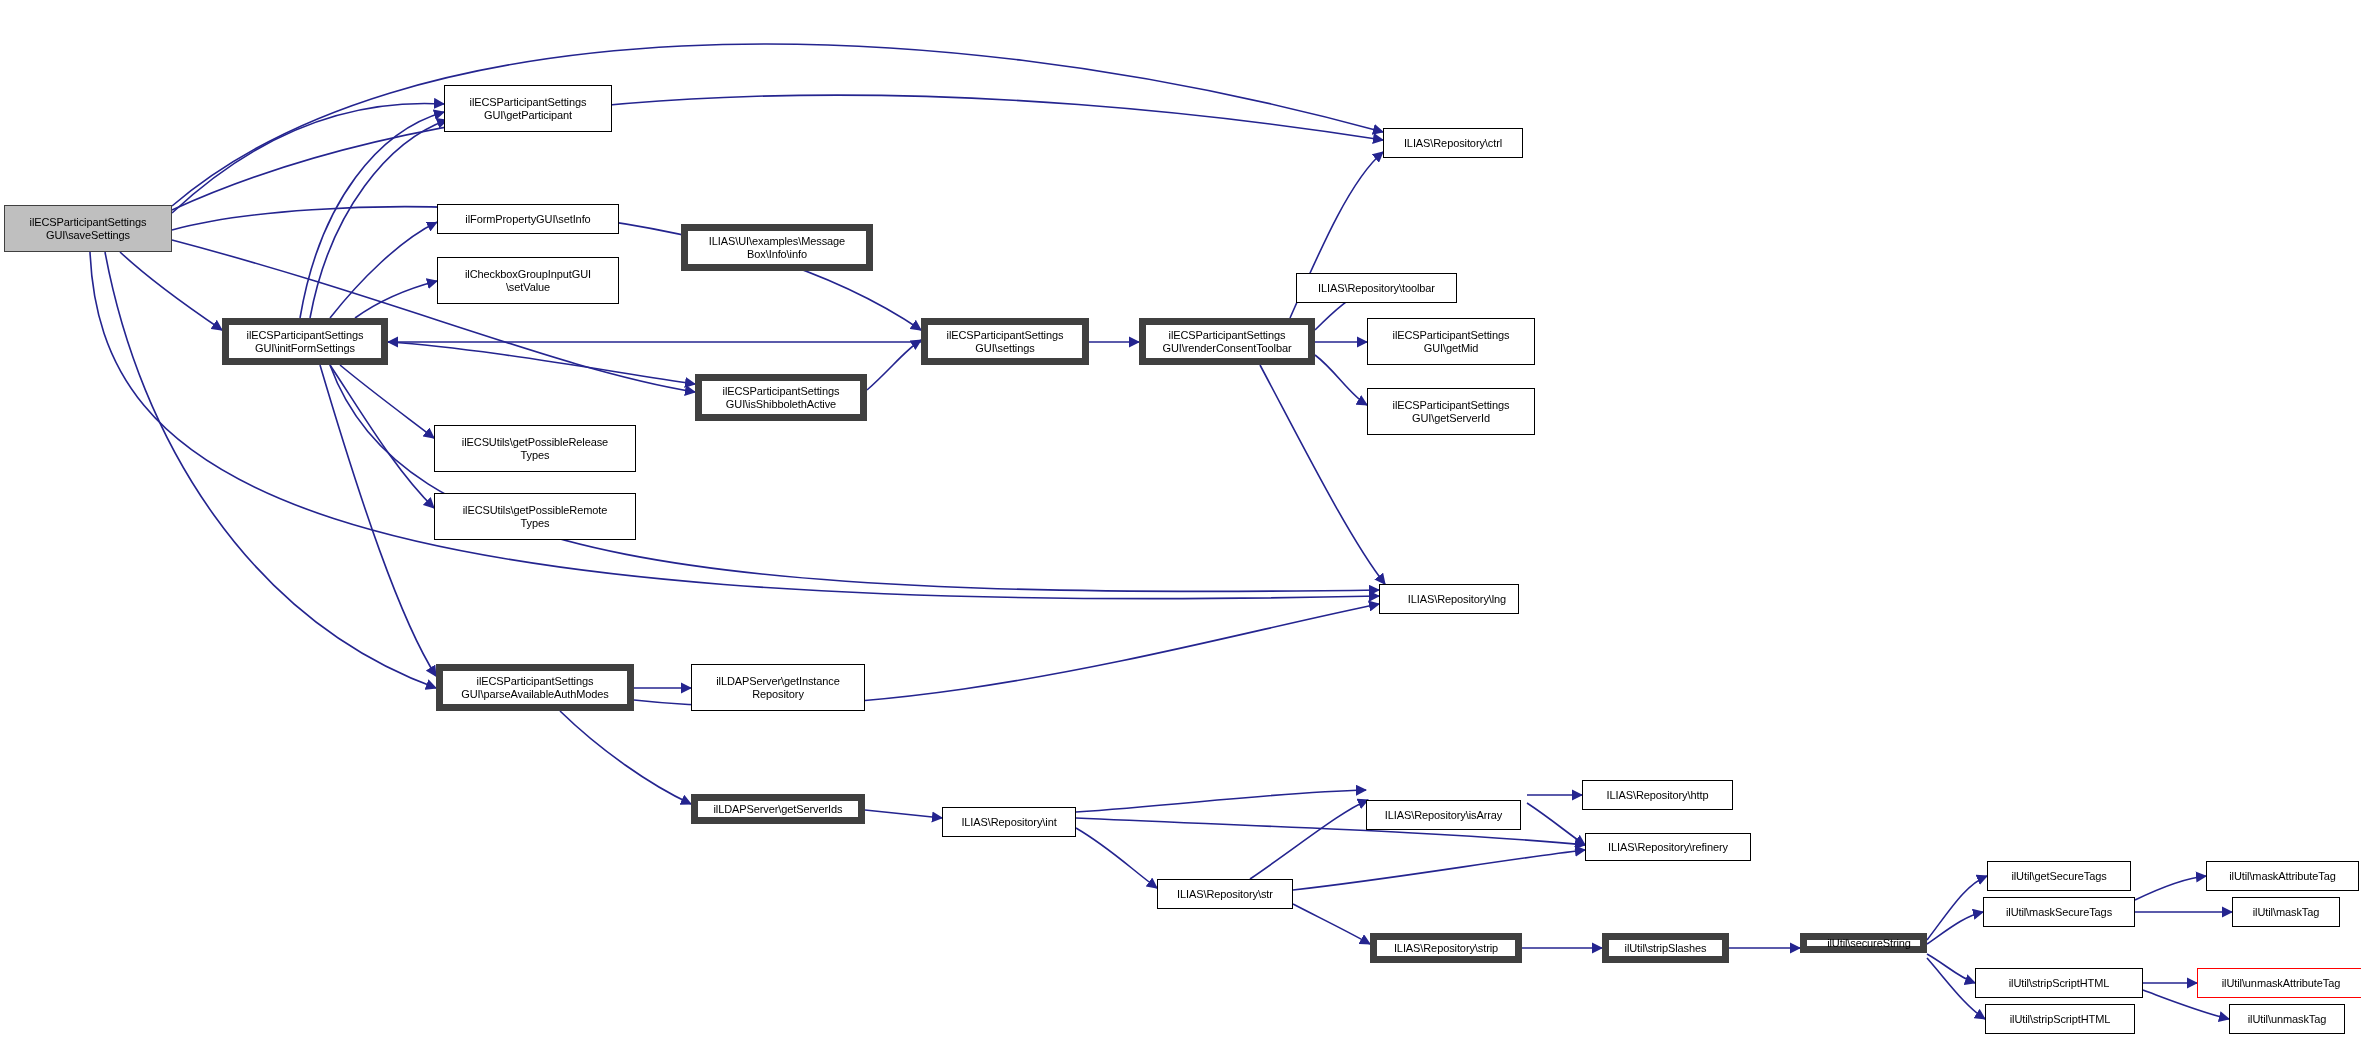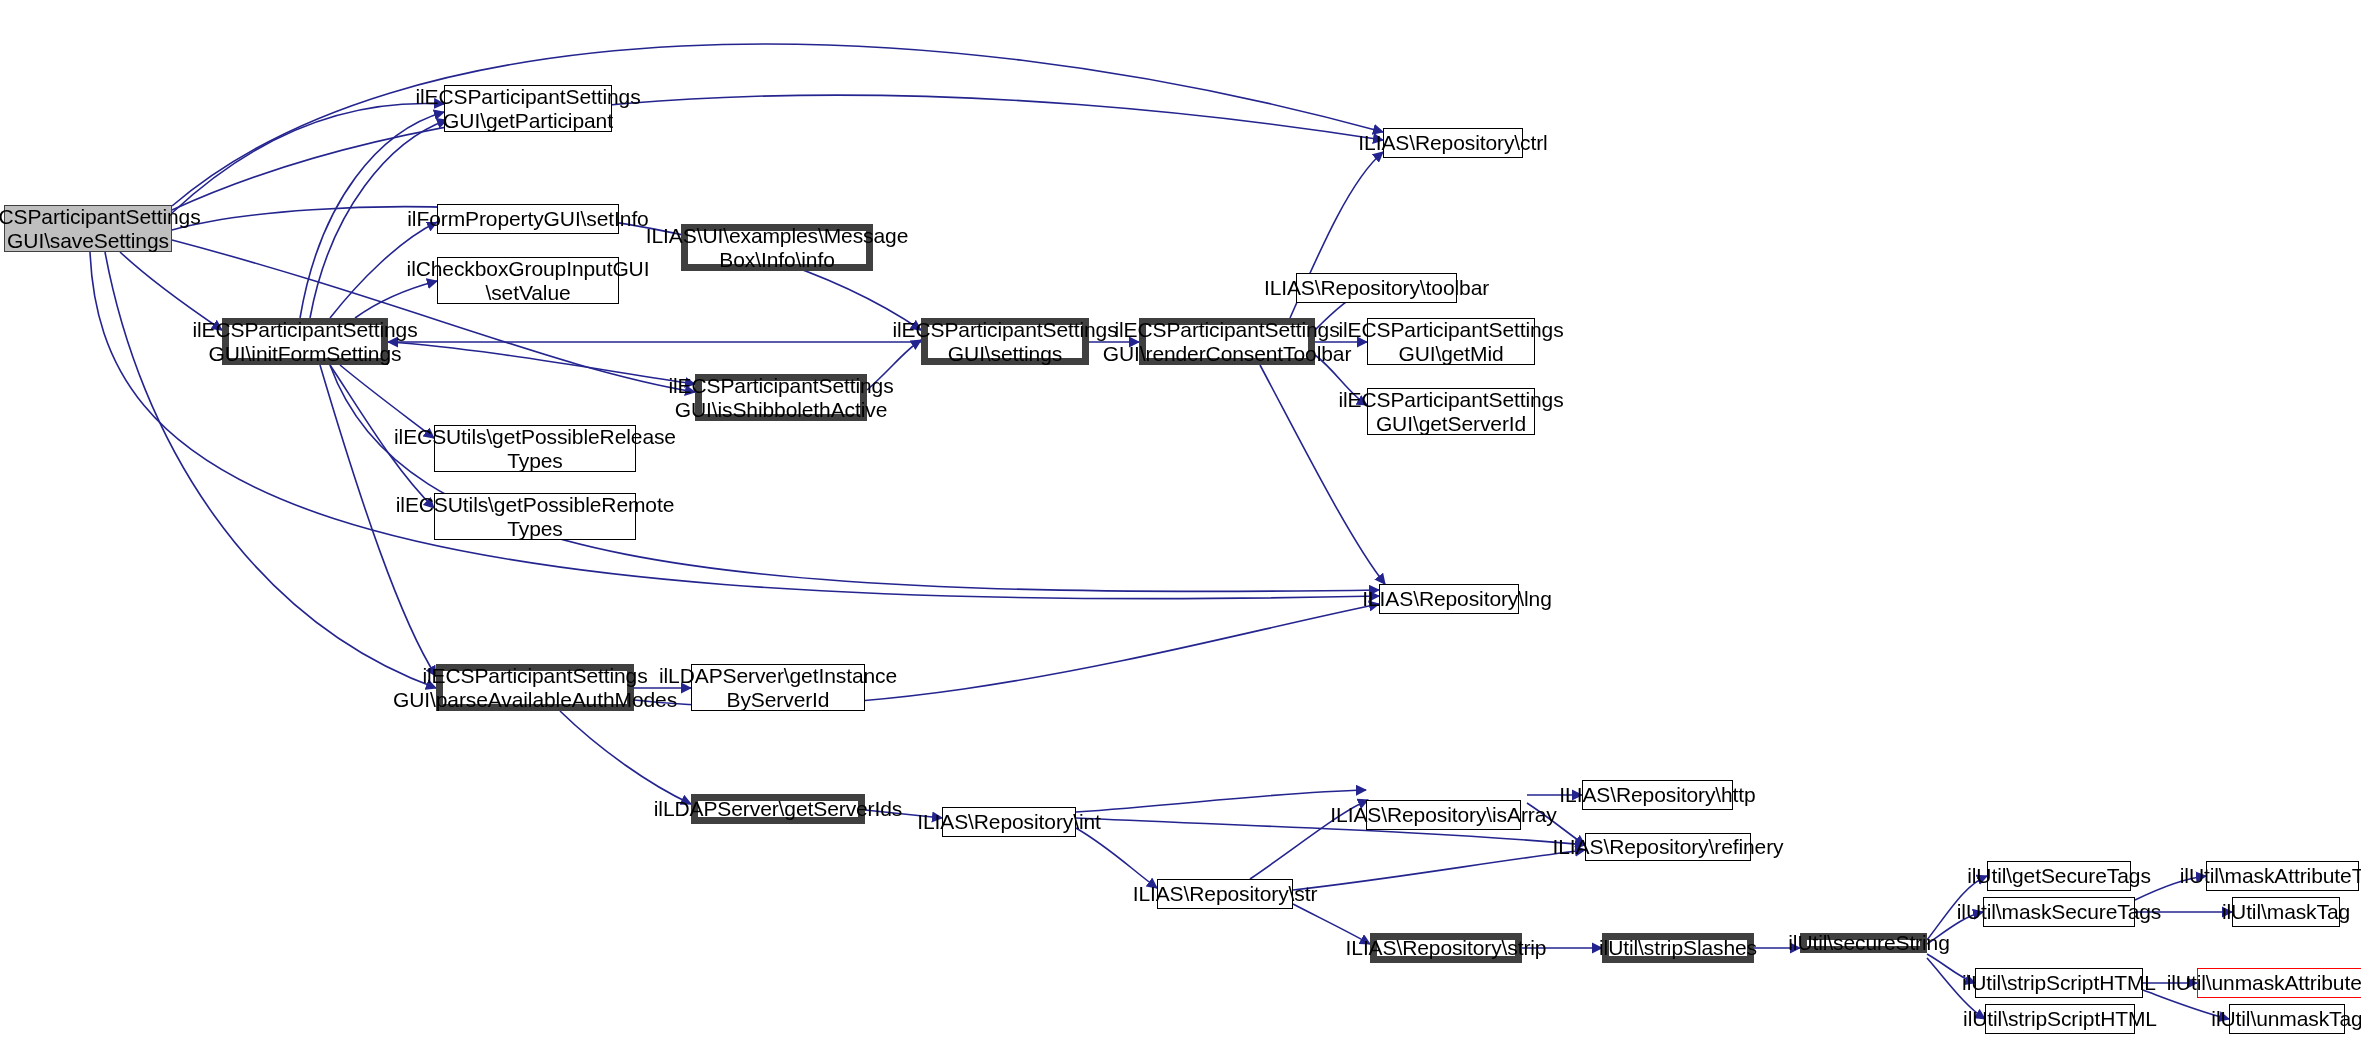--- a/index.html
+++ b/index.html
@@ -2,21 +2,21 @@
 <html><head>
 <meta charset="utf-8">
 <style>
   html,body{margin:0;padding:0;background:#ffffff;}
   #canvas{position:relative;width:2361px;height:1040px;background:#ffffff;
           font-family:"Liberation Sans","DejaVu Sans",sans-serif;overflow:hidden;}
   svg.edges{position:absolute;left:0;top:0;width:2361px;height:1040px;pointer-events:none;}
   .node{position:absolute;box-sizing:border-box;border:1px solid #000000;
         background:#ffffff;color:#000000;display:flex;align-items:center;
         justify-content:center;text-align:center;line-height:1.12;
-        font-size:21px;letter-spacing:-0.1px;white-space:pre-line;}
+        font-size:11px;letter-spacing:-0.1px;white-space:pre-line;}
   .node.root{background:#bfbfbf;border:1px solid #404040;}
   .node.grey{border:7px solid #404040;}
   .node.red{border:1px solid #ff0000;}
   .node span{display:block;padding:0 4px;}
 </style>
 </head>
 <body>
 
 <div id="canvas">
   <svg class="edges" viewBox="0 0 2361 1040" xmlns="http://www.w3.org/2000/svg">
@@ -100,29 +100,29 @@
       <div class="node " style="left: 1383px; top: 128px; width: 140px; height: 30px;"><span>ILIAS\Repository\ctrl</span></div>
       <div class="node " style="left: 1296px; top: 273px; width: 161px; height: 30px;"><span>ILIAS\Repository\toolbar</span></div>
       <div class="node " style="left: 1367px; top: 318px; width: 168px; height: 47px;"><span>ilECSParticipantSettings
 GUI\getMid</span></div>
       <div class="node " style="left: 1367px; top: 388px; width: 168px; height: 47px;"><span>ilECSParticipantSettings
 GUI\getServerId</span></div>
       <div class="node " style="left: 1379px; top: 584px; width: 140px; height: 30px; padding-left: 16px;"><span>ILIAS\Repository\lng</span></div>
       <div class="node grey" style="left: 436px; top: 664px; width: 198px; height: 47px;"><span>ilECSParticipantSettings
 GUI\parseAvailableAuthModes</span></div>
       <div class="node " style="left: 691px; top: 664px; width: 174px; height: 47px;"><span>ilLDAPServer\getInstance
-ByServerId</span></div>
+Repository</span></div>
       <div class="node grey" style="left: 691px; top: 794px; width: 174px; height: 30px;"><span>ilLDAPServer\getServerIds</span></div>
       <div class="node " style="left: 942px; top: 807px; width: 134px; height: 30px;"><span>ILIAS\Repository\int</span></div>
       <div class="node " style="left: 1366px; top: 800px; width: 155px; height: 30px;"><span>ILIAS\Repository\isArray</span></div>
       <div class="node " style="left: 1582px; top: 780px; width: 151px; height: 30px;"><span>ILIAS\Repository\http</span></div>
       <div class="node " style="left: 1585px; top: 833px; width: 166px; height: 28px;"><span>ILIAS\Repository\refinery</span></div>
       <div class="node " style="left: 1157px; top: 879px; width: 136px; height: 30px;"><span>ILIAS\Repository\str</span></div>
       <div class="node grey" style="left: 1370px; top: 933px; width: 152px; height: 30px;"><span>ILIAS\Repository\strip</span></div>
-      <div class="node grey" style="left: 1602px; top: 933px; width: 152px; height: 30px;"><span>ilUtil\stripSlashes</span></div>
+      <div class="node grey" style="left: 1602px; top: 933px; width: 127px; height: 30px;"><span>ilUtil\stripSlashes</span></div>
       <div class="node grey" style="left: 1800px; top: 933px; width: 127px; height: 20px; padding-left: 11px;"><span>ilUtil\secureString</span></div>
       <div class="node " style="left: 1987px; top: 861px; width: 144px; height: 30px;"><span>ilUtil\getSecureTags</span></div>
       <div class="node " style="left: 1983px; top: 897px; width: 152px; height: 30px;"><span>ilUtil\maskSecureTags</span></div>
       <div class="node " style="left: 1975px; top: 968px; width: 168px; height: 30px;"><span>ilUtil\stripScriptHTML</span></div>
       <div class="node " style="left: 1985px; top: 1004px; width: 150px; height: 30px;"><span>ilUtil\stripScriptHTML</span></div>
       <div class="node " style="left: 2206px; top: 861px; width: 153px; height: 30px;"><span>ilUtil\maskAttributeTag</span></div>
       <div class="node " style="left: 2232px; top: 897px; width: 108px; height: 30px;"><span>ilUtil\maskTag</span></div>
       <div class="node red" style="left: 2197px; top: 968px; width: 168px; height: 30px;"><span>ilUtil\unmaskAttributeTag</span></div>
       <div class="node " style="left: 2229px; top: 1004px; width: 116px; height: 30px;"><span>ilUtil\unmaskTag</span></div>
     </div>

